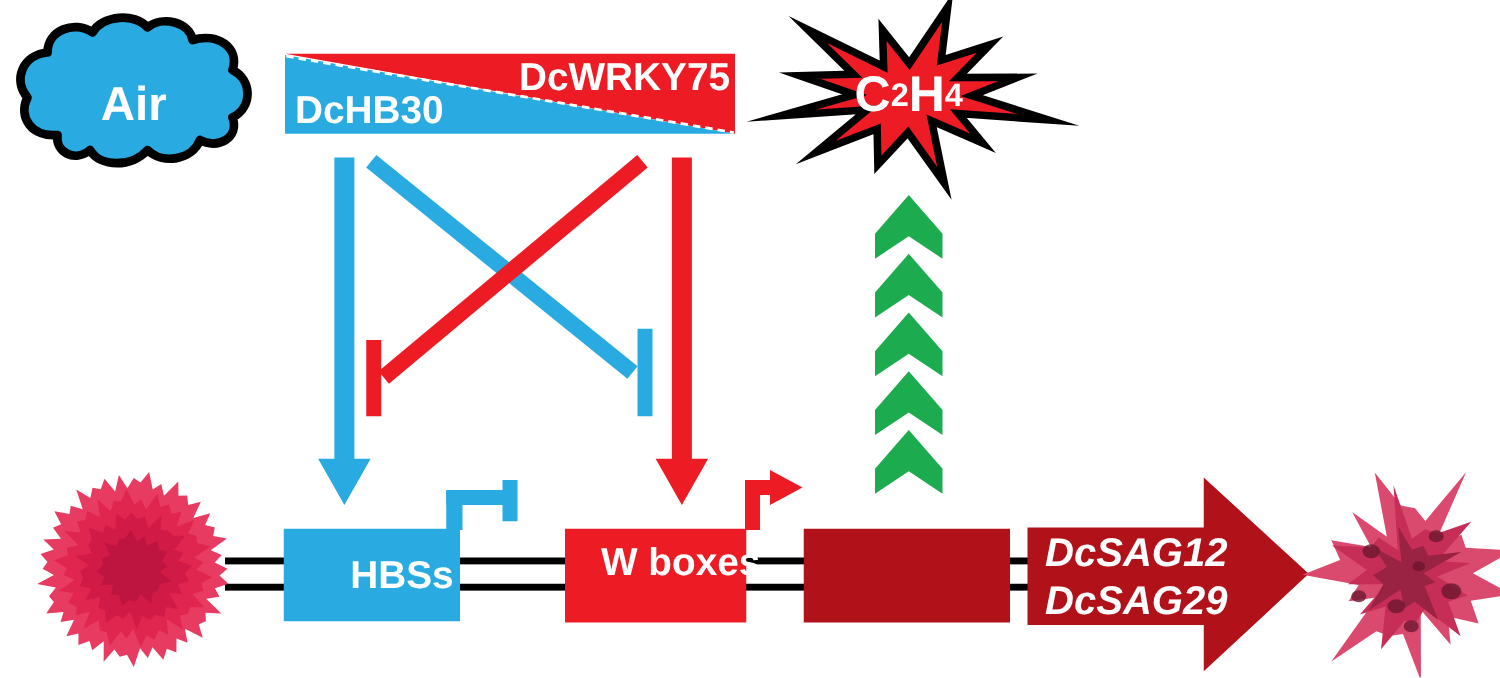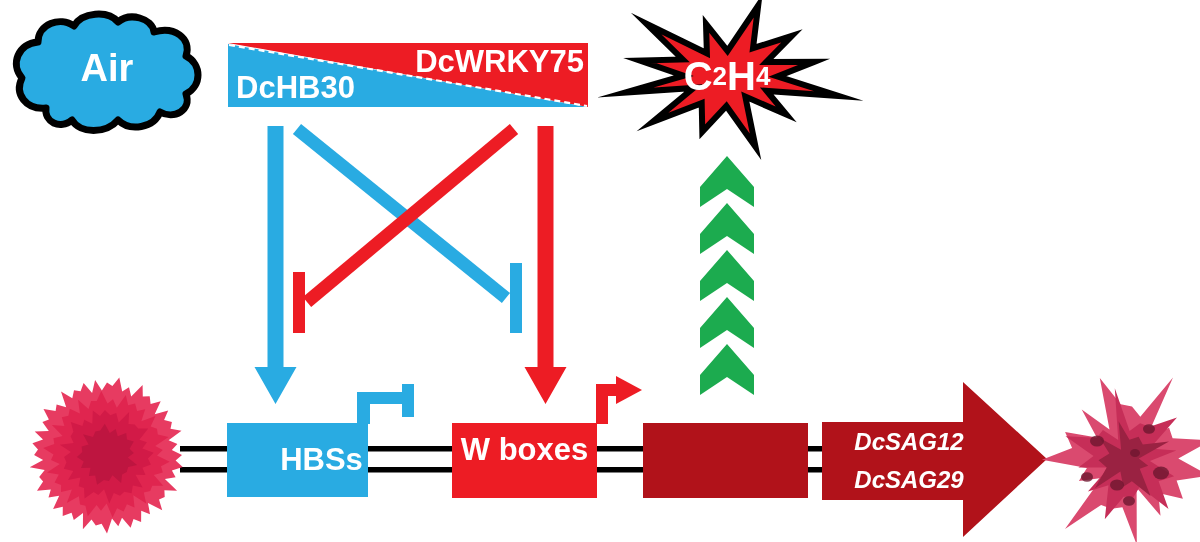--- a/index.html
+++ b/index.html
@@ -18,21 +18,21 @@
     white-space:nowrap;pointer-events:none;
   }
   .lbl.col{flex-direction:column;}
   .air-lbl{font-size:38px;}
   .bal-left{font-size:31px;justify-content:flex-start;}
   .bal-right{font-size:31px;justify-content:flex-end;}
   .gas-lbl{font-size:40px;}
   .gas-lbl sub{font-size:26px;vertical-align:-9px;font-weight:bold;}
   .box-lbl{font-size:31px;}
   .gene-lbl{font-size:27px;font-style:italic;line-height:37px;}
-  .sag-lbl{font-size:24px;font-style:italic;line-height:38px;}
+  .sag-lbl{font-size:32px;font-style:italic;line-height:38px;}
   svg{display:block;}
 </style>
 </head>
 <body>
 
 <div class="stage">
 
   <svg class="abs" style="left:0;top:0" width="1200" height="542" viewBox="0 0 1200 542">
 
     <g>
@@ -106,33 +106,33 @@
         <ellipse cx="1097" cy="441" rx="7" ry="5.6000000000000005" fill="#6E1730" opacity="0.8"></ellipse>
         <ellipse cx="1149" cy="429" rx="6" ry="4.800000000000001" fill="#6E1730" opacity="0.8"></ellipse>
         <ellipse cx="1161" cy="473" rx="8" ry="6.4" fill="#6E1730" opacity="0.8"></ellipse>
         <ellipse cx="1117" cy="485" rx="7" ry="5.6000000000000005" fill="#6E1730" opacity="0.8"></ellipse>
         <ellipse cx="1135" cy="453" rx="5" ry="4" fill="#6E1730" opacity="0.8"></ellipse>
         <ellipse cx="1087" cy="477" rx="6" ry="4.800000000000001" fill="#6E1730" opacity="0.8"></ellipse>
         <ellipse cx="1129" cy="501" rx="6" ry="4.800000000000001" fill="#6E1730" opacity="0.8"></ellipse>
       </g>
   </svg>
 
-  <div class="lbl air-lbl" style="left:8px;top:12px;width:198px;height:112px;text-align:right;">Air</div>
+  <div class="lbl air-lbl" style="left:8px;top:28px;width:198px;height:112px;text-align:right;">Air</div>
 
   <div class="lbl bal-left" style="left:236px;top:70px;width:180px;height:36px;">DcHB30</div>
   <div class="lbl bal-right" style="left:398px;top:44px;width:186px;height:36px;text-align:right;">DcWRKY75</div>
 
   <div class="lbl gas-lbl" style="left:637px;top:50px;width:180px;height:52px;">
     <span>C</span>
       <sub>2</sub>
       <span>H</span>
       <sub>4</sub>
   </div>
 
   <div class="lbl box-lbl" style="left:227px;top:423px;width:141px;height:74px;margin-left:24px;">HBSs</div>
-  <div class="lbl box-lbl" style="left:452px;top:423px;width:145px;height:53px;border-radius:17px;">W boxes</div>
+  <div class="lbl box-lbl" style="left:472px;top:423px;width:145px;height:53px;border-radius:17px;">W boxes</div>
 
 
   <div class="lbl col sag-lbl" style="left:818px;top:420px;width:182px;height:82px;">
     <span>DcSAG12</span>
     <span>DcSAG29</span>
   </div>
 </div>
 
 </body></html>

